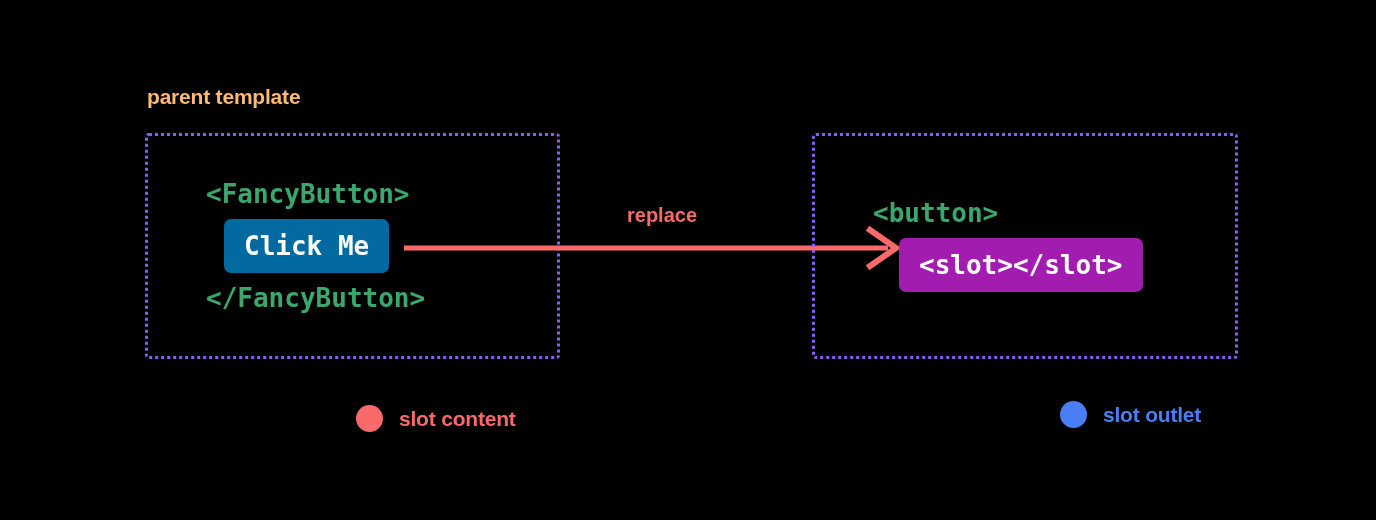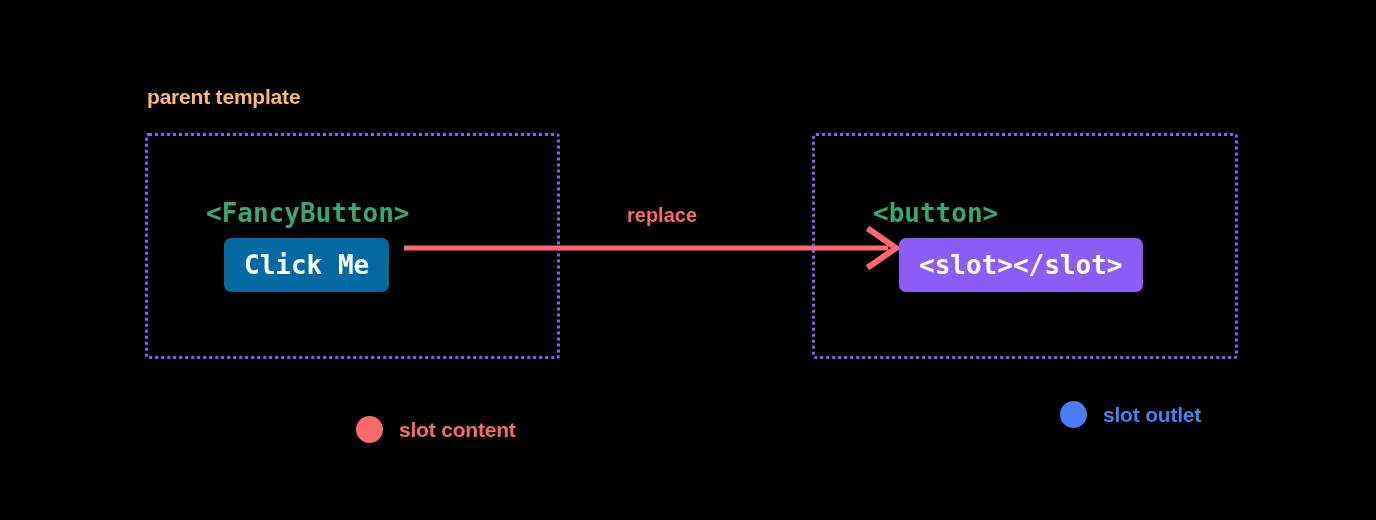--- a/index.html
+++ b/index.html
@@ -74,21 +74,21 @@
     font-weight: bold;
     font-size: 26px;
     color: #ffffff;
     line-height: 1;
     white-space: pre;
     border-radius: 7px;
     padding: 14px 20px;
     box-sizing: border-box;
   }
   .chip-content { background: #0369a1; margin-left: 18px; }
-  .chip-outlet  { background: #8b5cf6; margin-left: 26px; }
+  .chip-outlet  { background: #a21caf; margin-left: 26px; }
 
   
   #arrow-group {
     position: absolute;
     left: 404px;
     top: 222px;
     width: 500px;
     height: 52px;
   }
   #arrow-svg { display: block; }
@@ -105,21 +105,21 @@
   }
 
   
   .legend-item {
     position: absolute;
     display: flex;
     align-items: center;
     gap: 16px;
     white-space: nowrap;
   }
-  #legend-content { left: 356px; top: 416px; }
+  #legend-content { left: 356px; top: 405px; }
   #legend-outlet  { left: 1060px; top: 401px; text-align: center; }
   .legend-dot {
     width: 27px;
     height: 27px;
     border-radius: 50%;
     flex: 0 0 auto;
   }
   .legend-dot.dot-content { background: #fb6a6a; }
   .legend-dot.dot-outlet  { background: #4a7ef5; }
   .legend-text {
@@ -135,20 +135,21 @@
 <body>
 
 <div class="stage">
 
   <div class="panel-title" id="title-left">parent template</div>
 
   <div class="panel" id="panel-left">
     <div class="panel-inner">
       <div class="code-line tag-open">&lt;FancyButton&gt;</div>
       <div class="chip chip-content">Click Me</div>
+      <div class="code-line tag-close">&lt;/FancyButton&gt;</div>
     </div>
   </div>
 
   <div id="arrow-group">
     <svg id="arrow-svg" width="500" height="52" viewBox="0 0 500 52" xmlns="http://www.w3.org/2000/svg">
       <line x1="0" y1="26" x2="484" y2="26" stroke="#fb6a6a" stroke-width="5"></line>
       <polyline points="466,8 492,26 466,44" fill="none" stroke="#fb6a6a" stroke-width="6" stroke-linecap="square" stroke-linejoin="miter"></polyline>
     </svg>
   </div>
   <div id="arrow-label">replace</div>

